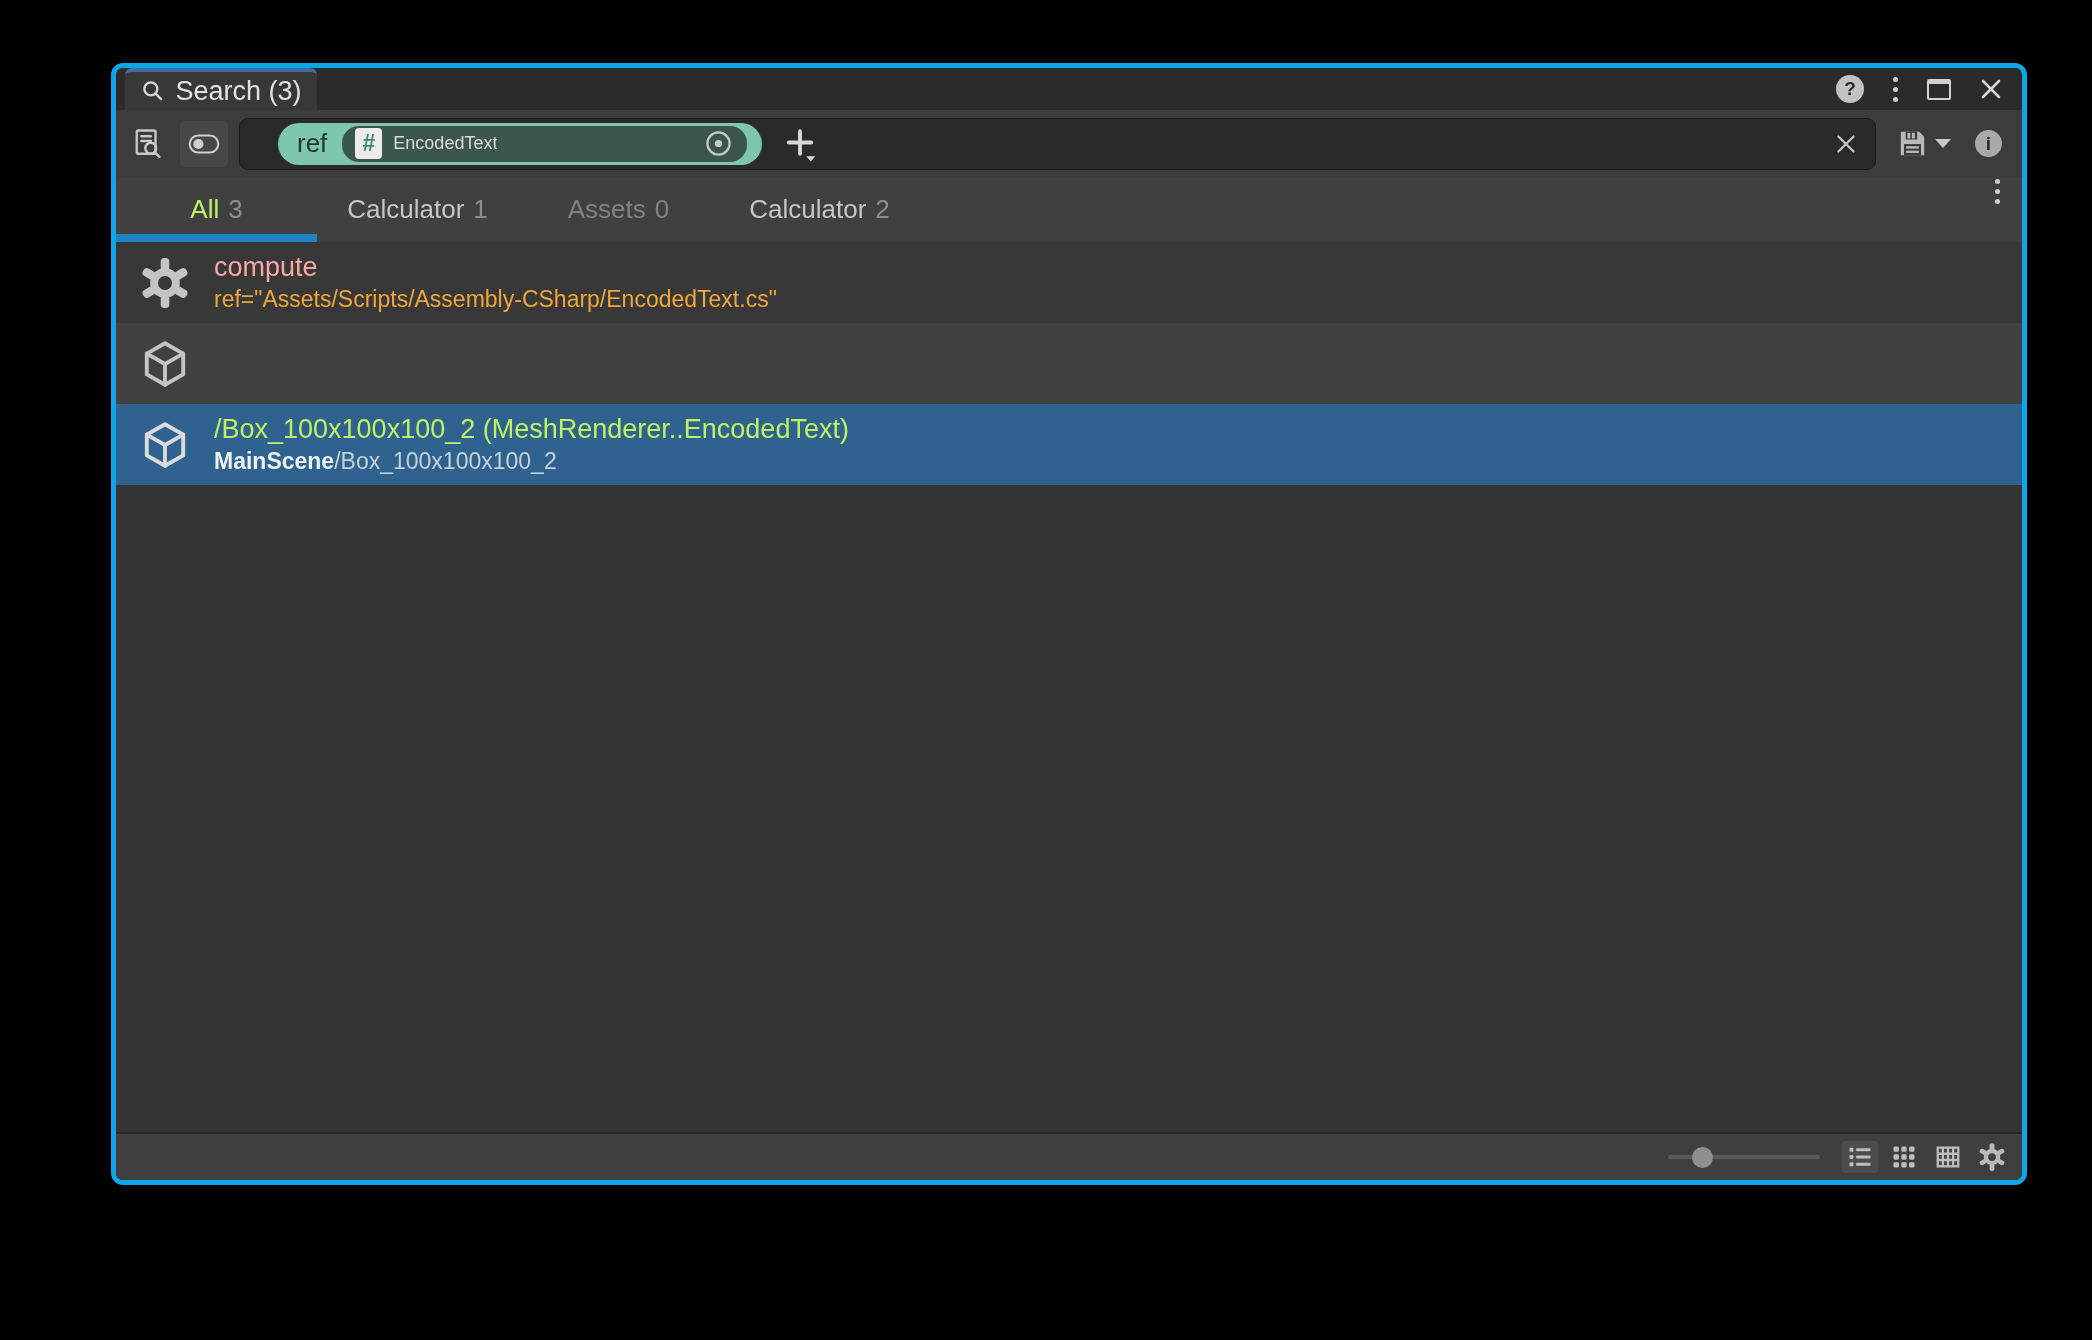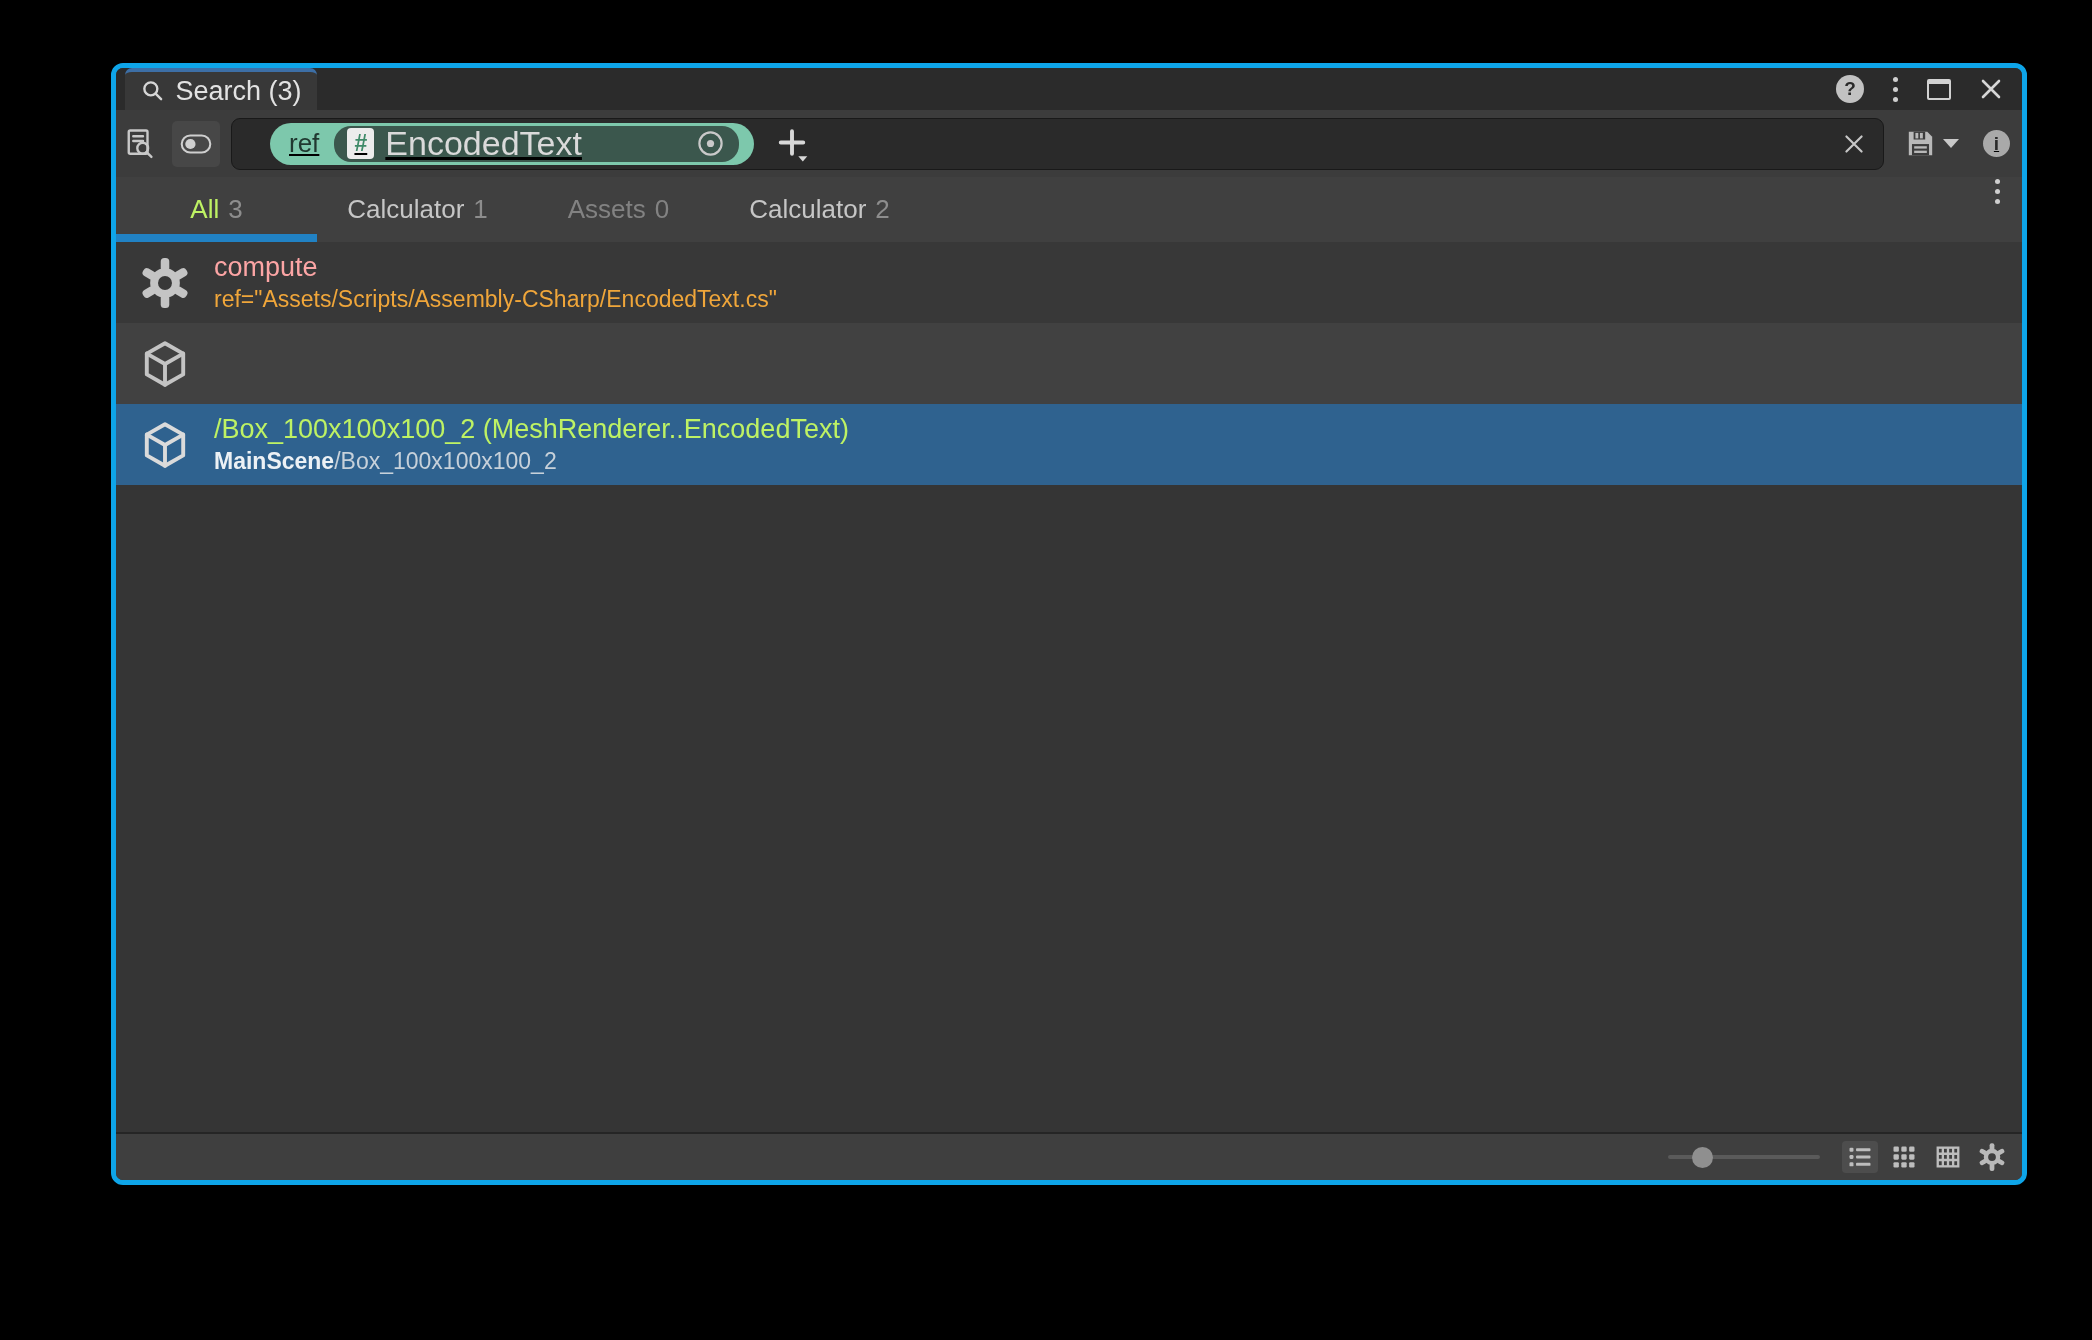--- a/index.html
+++ b/index.html
@@ -16,34 +16,34 @@
     border-radius:7px 7px 0 0;display:flex;align-items:center;justify-content:center;gap:9px;
     color:#e2e2e2;font-size:27px;}
   .titlebar-actions{margin-left:auto;display:flex;align-items:center;gap:27px;padding-right:18px;}
   .circle-glyph{width:28px;height:28px;border-radius:50%;background:#c2c2c2;color:#2a2a2a;
     display:flex;align-items:center;justify-content:center;font-size:19px;font-weight:bold;}
   .kebab{display:flex;flex-direction:column;gap:5px;padding:2px;}
   .kebab i{width:5px;height:5px;border-radius:50%;background:#cfcfcf;}
   .maxi{width:24px;height:21px;border:2px solid #d2d2d2;border-top-width:5px;border-radius:2px;}
 
   
-  .toolbar{height:67px;background:#3c3c3c;display:flex;align-items:center;padding:0 6px;flex:none;text-decoration:underline;}
+  .toolbar{height:67px;background:#3c3c3c;display:flex;align-items:center;padding:0 14px;flex:none;}
   .icon-btn{display:flex;align-items:center;justify-content:center;flex:none;}
   .toggle-btn{width:48px;height:46px;background:#474747;border-radius:5px;margin-left:14px;
     display:flex;align-items:center;justify-content:center;}
   .search-field{flex:1 1 auto;height:52px;margin-left:11px;margin-right:4px;background:#2a2a2a;
     border:1px solid #191919;border-radius:9px;display:flex;align-items:center;min-width:0;}
   .token{margin-left:38px;height:42px;background:#7dc8ac;border-radius:21px;
     display:flex;align-items:stretch;padding:3px 0 3px 0;flex:none;}
   .token-label{display:flex;align-items:center;padding:0 15px 0 19px;color:#203830;font-size:26px;}
   .token-body{background:#3b574d;border-radius:17px;margin-right:15px;display:flex;
     align-items:center;gap:11px;padding:0 13px;width:405px;}
   .cs-icon{width:27px;height:31px;background:#ececec;border-radius:4px;display:flex;
     align-items:center;justify-content:center;color:#3e8a68;font-weight:bold;font-size:23px;flex:none;}
-  .token-text{color:#dadada;font-size:34px;white-space:nowrap;overflow:hidden;}
+  .token-text{color:#dadada;font-size:18px;white-space:nowrap;overflow:hidden;}
   .token-clear{margin-left:auto;display:flex;align-items:center;}
   .add-btn{margin-left:20px;display:flex;align-items:center;}
   .field-clear{margin-left:auto;margin-right:16px;display:flex;align-items:center;}
   .save-btn{margin-left:16px;display:flex;align-items:center;gap:6px;}
   .caret{width:0;height:0;border-left:8px solid transparent;border-right:8px solid transparent;
     border-top:9px solid #c9c9c9;}
   .info-btn{margin-left:24px;margin-right:6px;}
   .info-btn .circle-glyph{width:27px;height:27px;background:#a9a9a9;font-style:normal;}
 
   

